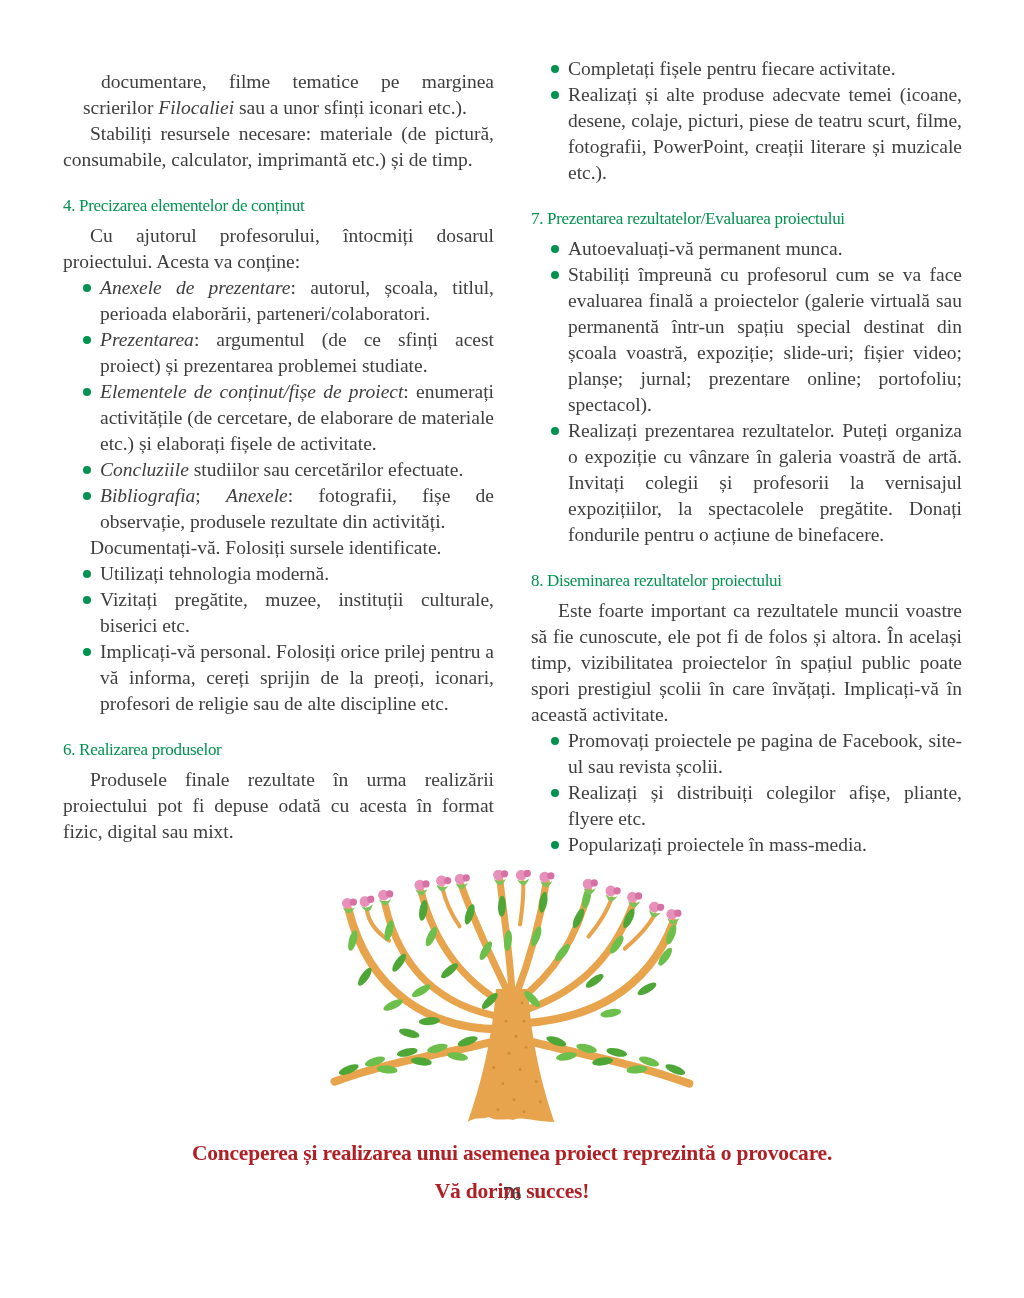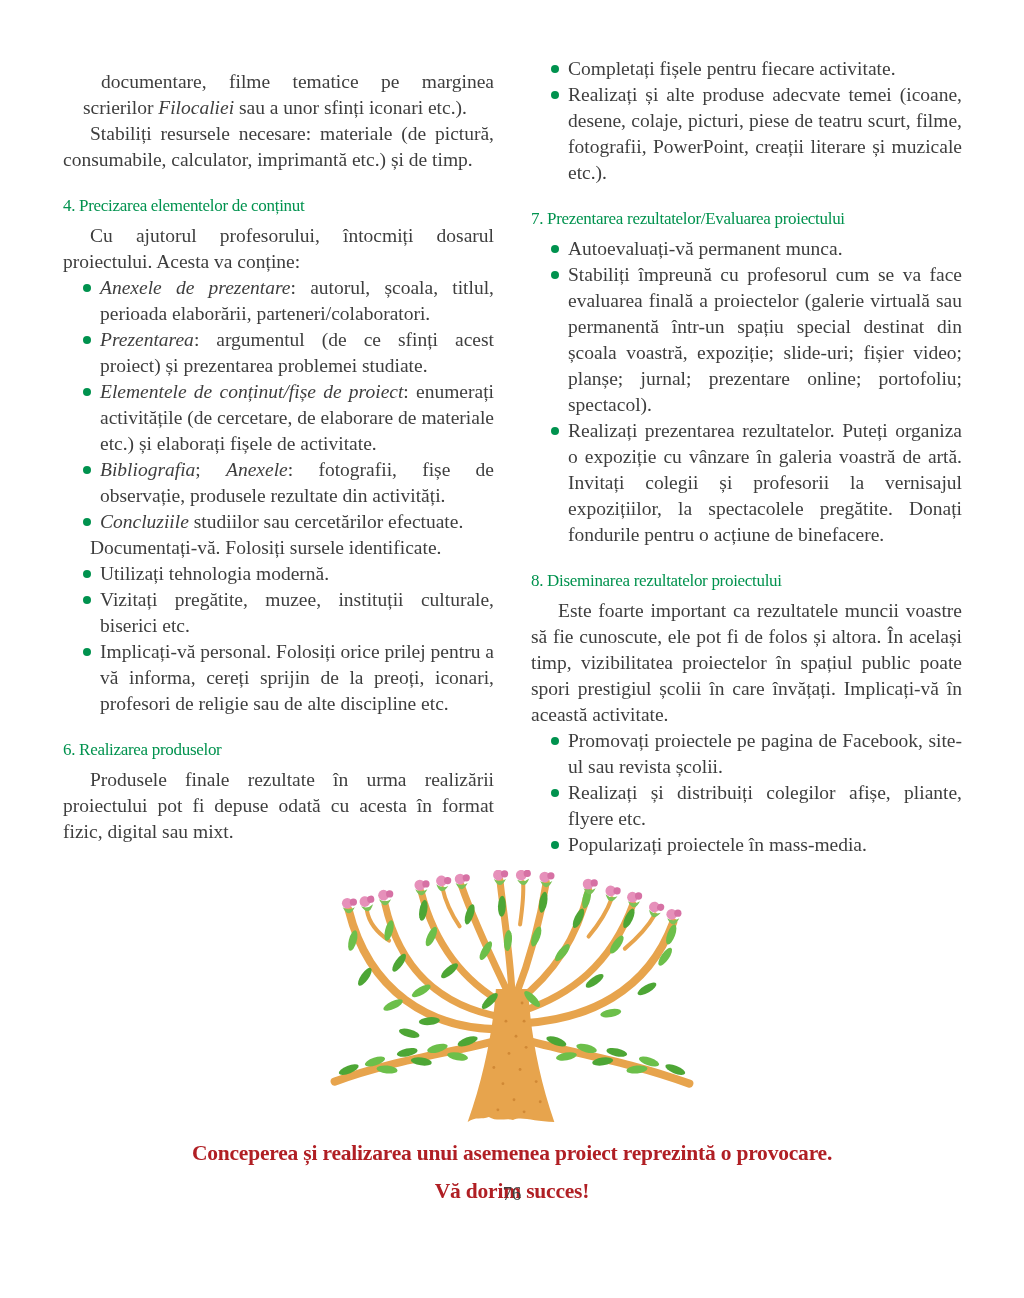--- a/index.html
+++ b/index.html
@@ -50,22 +50,22 @@
     <div class="col">
       <p class="frag"><span>documentare, filme tematice pe marginea scrierilor </span><em>Filocaliei</em><span> sau a unor sfinți iconari etc.).</span></p>
       <p class="para">Stabiliți resursele necesare: materiale (de pictură, consumabile, calculator, imprimantă etc.) și de timp.</p>
 
       <h3 class="sec">4. Precizarea elementelor de conținut</h3>
       <p class="para">Cu ajutorul profesorului, întocmiți dosarul proiectului. Acesta va conține:</p>
       <ul class="blist">
         <li><span class="dot"></span><span class="li-text"><em>Anexele de prezentare</em><span>: autorul, școala, titlul, perioada elaborării, parteneri/colaboratori.</span></span></li>
         <li><span class="dot"></span><span class="li-text"><em>Prezentarea</em><span>: argumentul (de ce sfinți acest proiect) și prezentarea problemei studiate.</span></span></li>
         <li><span class="dot"></span><span class="li-text"><em>Elementele de conținut/fișe de proiect</em><span>: enumerați activitățile (de cercetare, de elaborare de materiale etc.) și elaborați fișele de activitate.</span></span></li>
+        <li><span class="dot"></span><span class="li-text"><em>Concluziile</em><span> studiilor sau cercetărilor efectuate.</span></span></li>
         <li><span class="dot"></span><span class="li-text"><em>Bibliografia</em><span>; </span><em>Anexele</em><span>: fotografii, fișe de observație, produsele rezultate din activități.</span></span></li>
-        <li><span class="dot"></span><span class="li-text"><em>Concluziile</em><span> studiilor sau cercetărilor efectuate.</span></span></li>
       </ul>
 
       <p class="para">Documentați-vă. Folosiți sursele identificate.</p>
       <ul class="blist">
         <li><span class="dot"></span><span class="li-text"><span>Utilizați tehnologia modernă.</span></span></li>
         <li><span class="dot"></span><span class="li-text"><span>Vizitați pregătite, muzee, instituții culturale, biserici etc.</span></span></li>
         <li><span class="dot"></span><span class="li-text"><span>Implicați-vă personal. Folosiți orice prilej pentru a vă informa, cereți sprijin de la preoți, iconari, profesori de religie sau de alte discipline etc.</span></span></li>
       </ul>
 
       <h3 class="sec">6. Realizarea produselor</h3>

